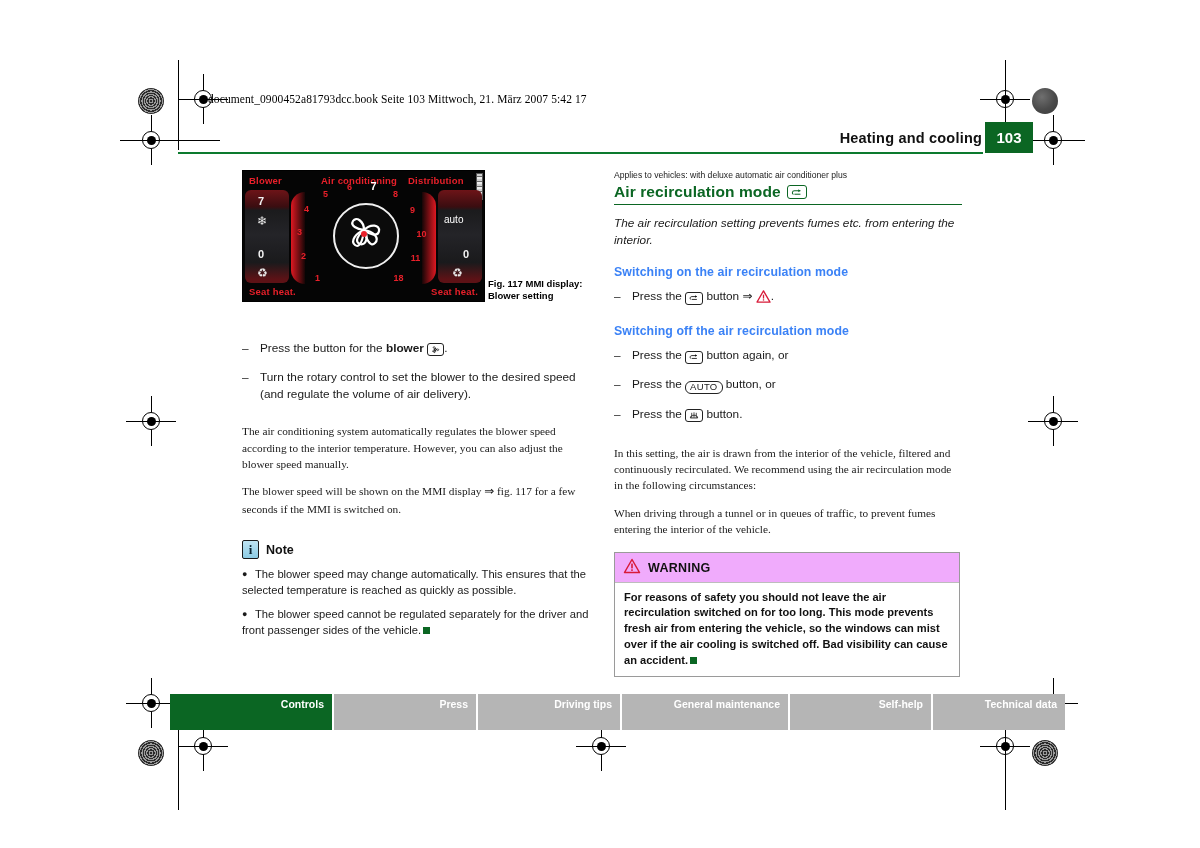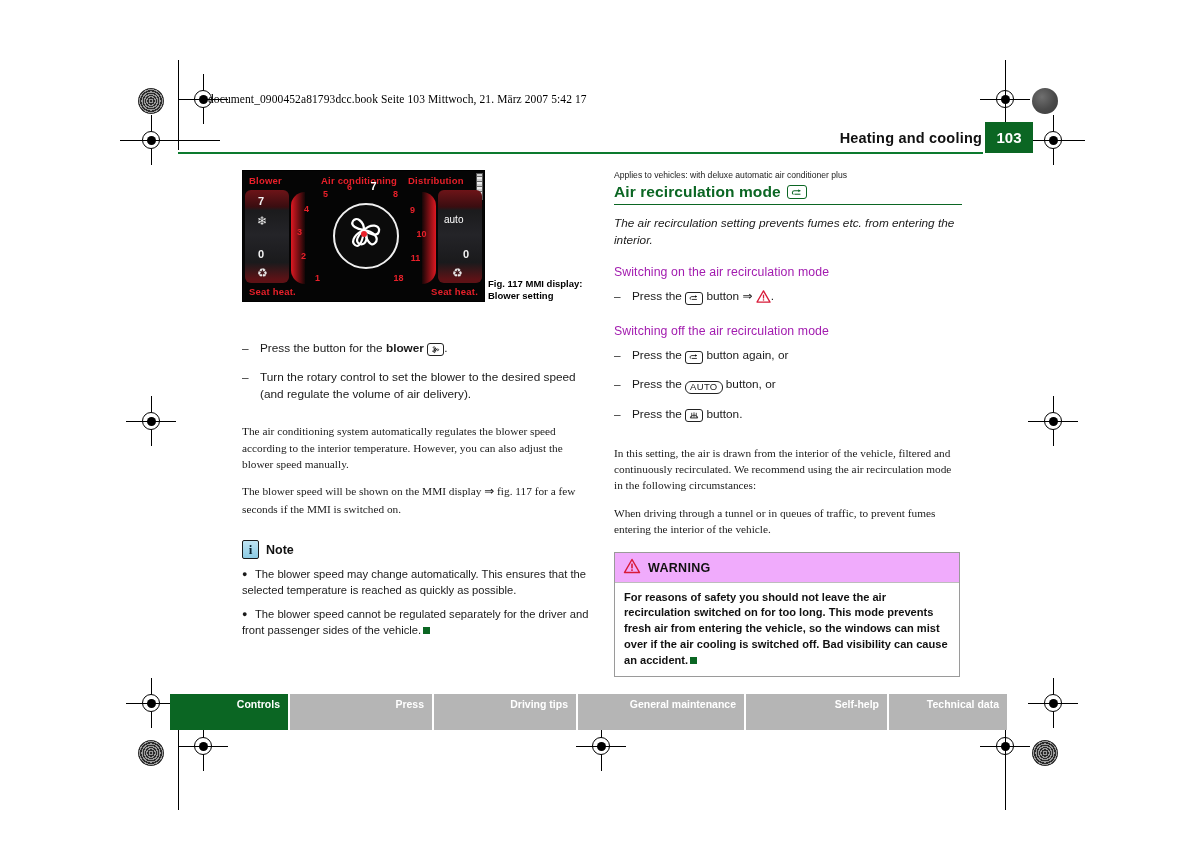--- a/index.html
+++ b/index.html
@@ -273,22 +273,22 @@
     margin: 0 0 12px 0;
     padding-left: 18px;
   }
   .dash-item .dash {
     position: absolute;
     left: 0;
     top: 0;
   }
   .sub-head {
     font-size: 12.3px;
-    font-weight: normal;
-    color: #a21caf;
+    font-weight: bold;
+    color: #3b82f6;
     margin: 16px 0 9px 0;
     letter-spacing: 0.1px;
   }
   .applies {
     font-size: 8.6px;
     color: #222;
     margin: 0 0 3px 0;
   }
   .green-head {
     font-size: 15.5px;
@@ -703,26 +703,26 @@
         </span>
         <span class="warning-title">WARNING</span>
       </div>
       <div class="warning-body">
         <span>For reasons of safety you should not leave the air recirculation switched on for too long. This mode prevents fresh air from entering the vehicle, so the windows can mist over if the air cooling is switched off. Bad visibility can cause an accident.</span><span class="endmark"></span>
       </div>
     </div>
   </div>
 
   <div class="footer">
-    <div class="tab active" style="width:120px;">Controls</div>
+    <div class="tab active" style="width:164px;">Controls</div>
     <div class="tab" style="width:144px;">Press</div>
     <div class="tab" style="width:144px;">Driving tips</div>
     <div class="tab" style="width:168px;">General maintenance</div>
     <div class="tab" style="width:143px;">Self-help</div>
-    <div class="tab" style="width:118px; border-right:none;">Technical data</div>
+    <div class="tab" style="width:132px; border-right:none;">Technical data</div>
   </div>
 
   <div class="fig-caption">
     <div>Fig. 117   MMI display:</div>
     <div>Blower setting</div>
   </div>
 
 </div>
 
 </body></html>

